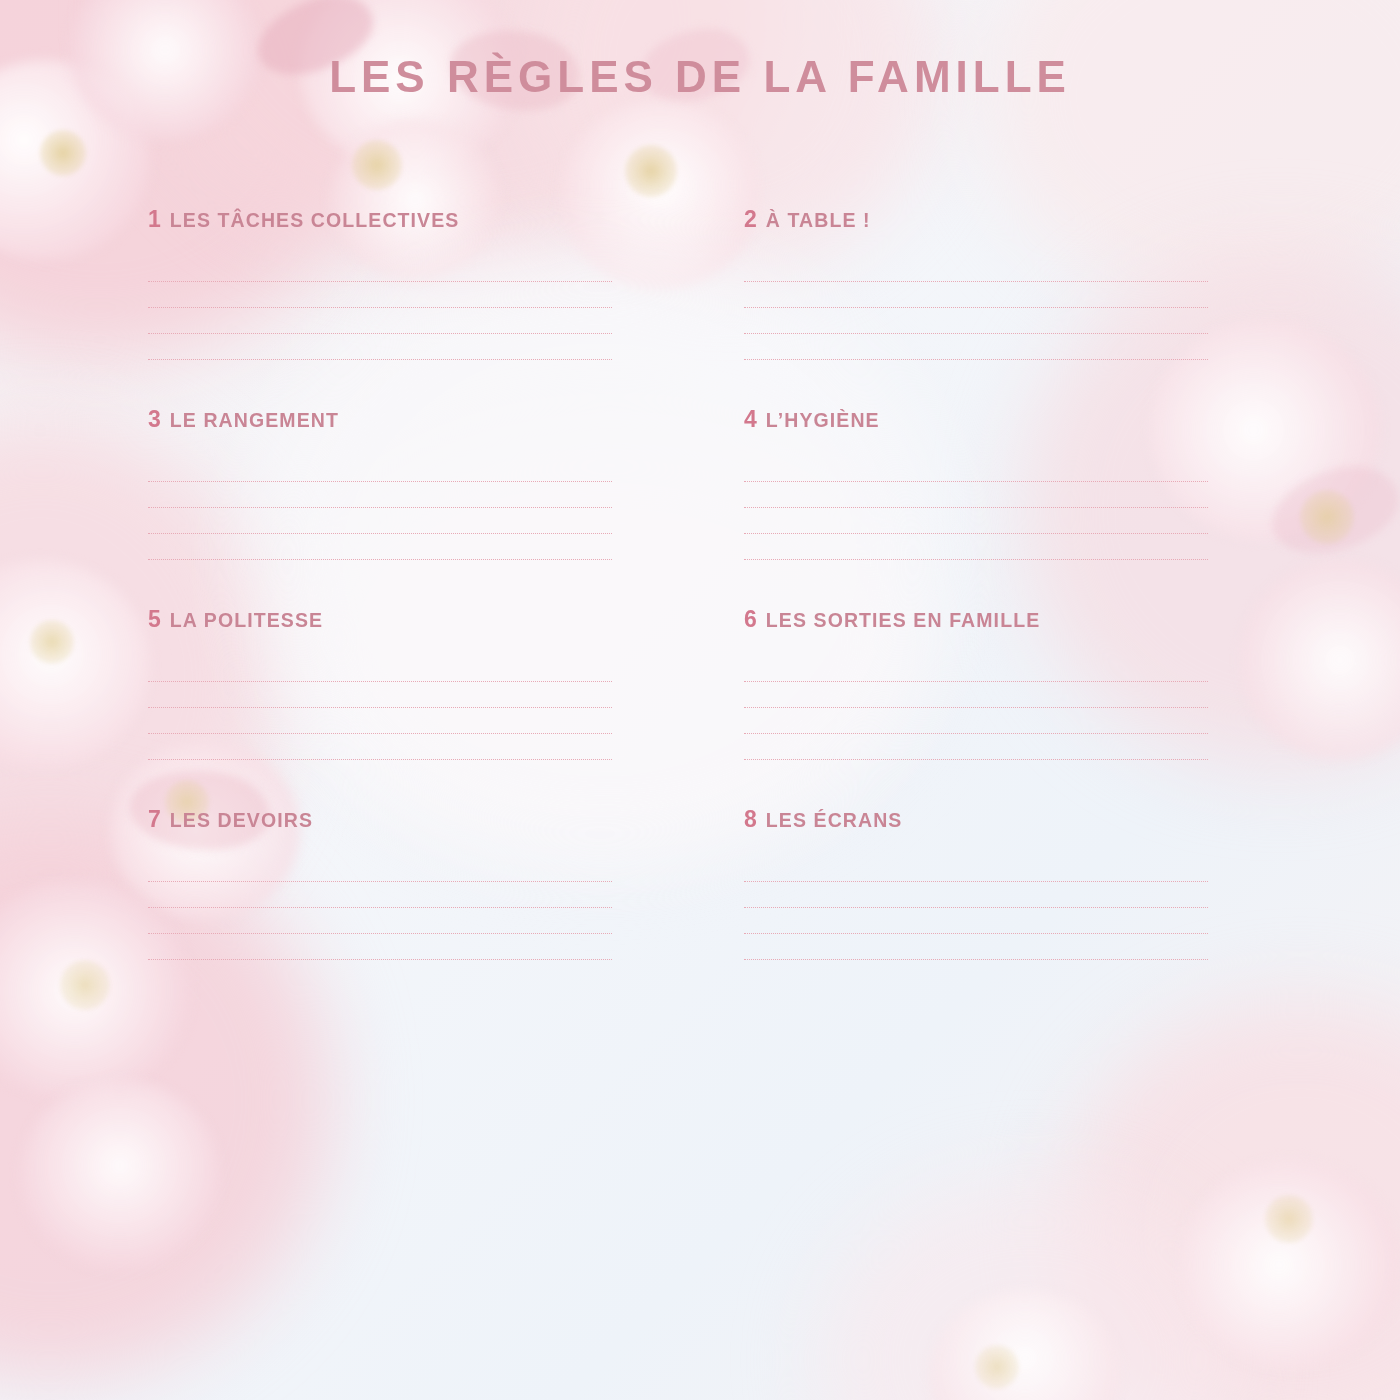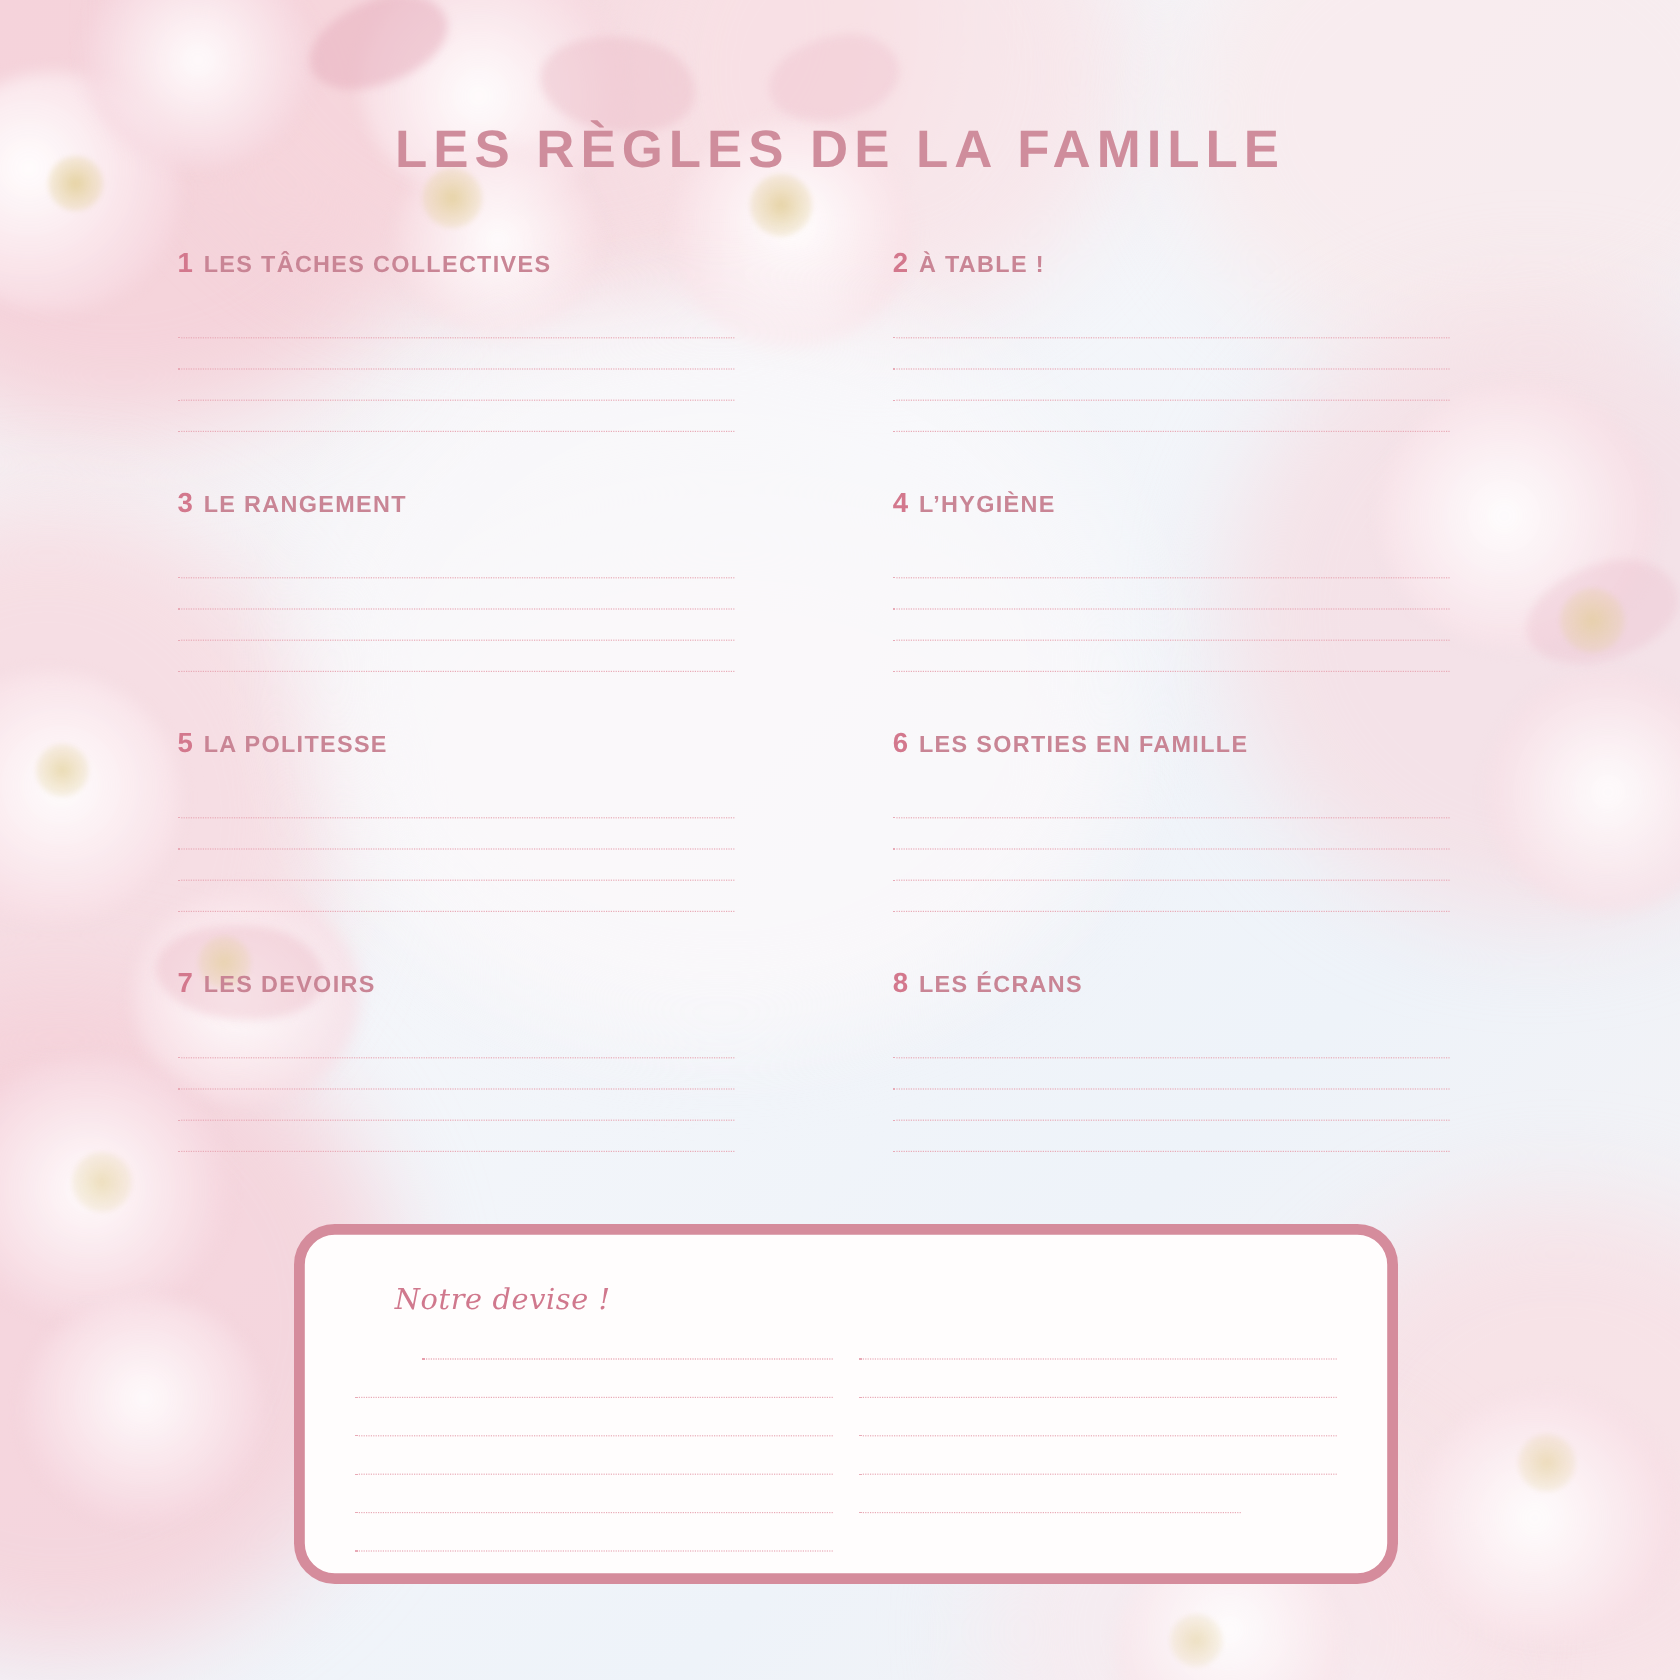--- a/index.html
+++ b/index.html
@@ -59,21 +59,20 @@
     position: absolute;
     top: 52px;
     left: 0;
     width: 100%;
     text-align: center;
     font-size: 44px;
     letter-spacing: 5px;
     font-weight: bold;
     color: #cf8d9c;
     text-transform: uppercase;
-    margin-top: 48px;
   }
 
   .rules-grid {
     position: absolute;
     top: 206px;
     left: 148px;
     width: 1104px;
     display: grid;
     grid-template-columns: 464px 132px 464px;
     grid-auto-rows: 200px;
@@ -323,36 +322,15 @@
         <div class="lines">
           <div class="line"></div>
           <div class="line"></div>
           <div class="line"></div>
           <div class="line"></div>
         </div>
       </div>
 
     </div>
 
-    <div class="motto">
-      <div class="motto-title">Notre devise !</div>
-      <div class="motto-cols">
-        <div class="motto-col left">
-          <div class="mline"></div>
-          <div class="mline"></div>
-          <div class="mline"></div>
-          <div class="mline"></div>
-          <div class="mline"></div>
-          <div class="mline"></div>
-        </div>
-        <div class="motto-col right">
-          <div class="mline"></div>
-          <div class="mline"></div>
-          <div class="mline"></div>
-          <div class="mline"></div>
-          <div class="mline"></div>
-          <div class="mline"></div>
-        </div>
-      </div>
-    </div>
 
   </div>
 </div>
 
 </body></html>

